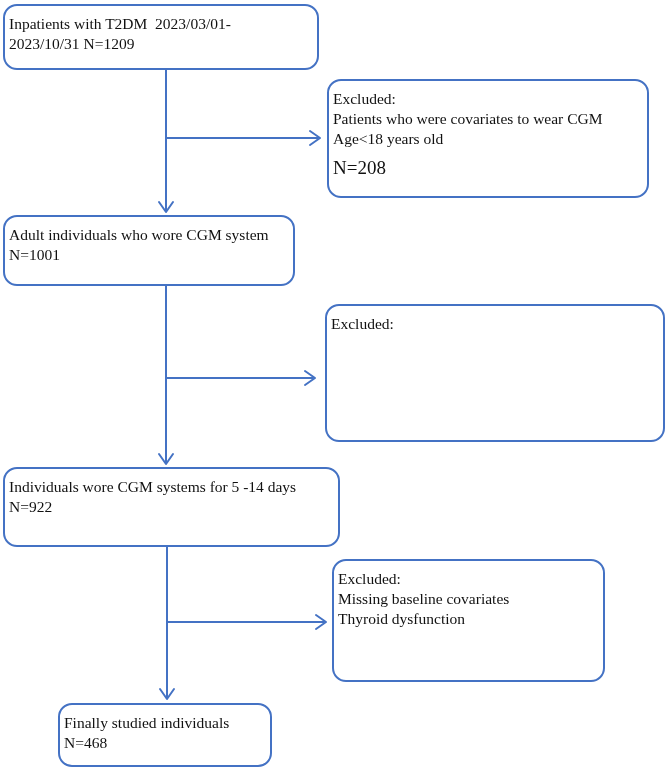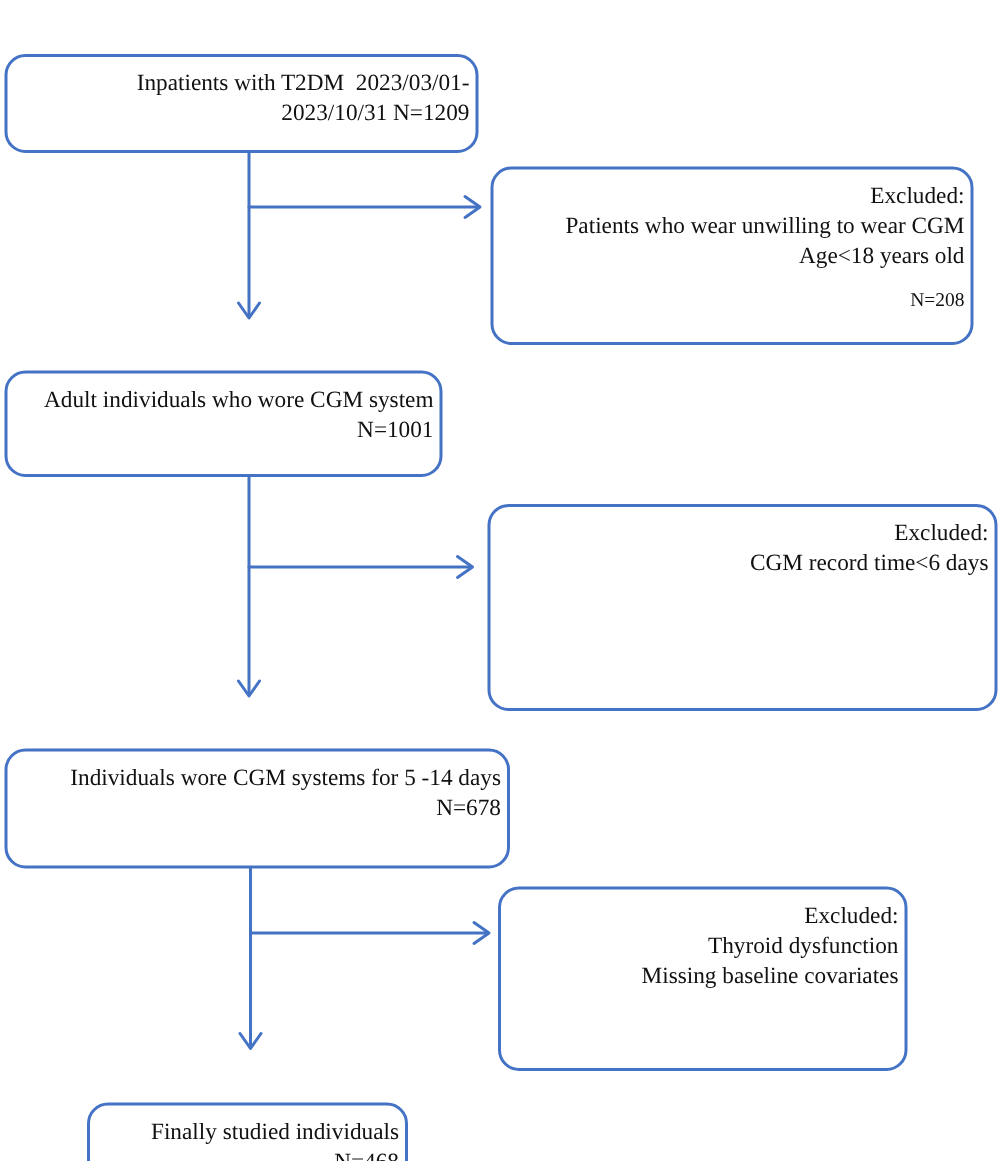--- a/index.html
+++ b/index.html
@@ -31,31 +31,30 @@
     stroke-linecap: round;
     stroke-linejoin: round;
   }
   .box {
     position: absolute;
     box-sizing: border-box;
     border: 2px solid var(--accent, #4472C4);
     border-radius: 14px;
     background: #ffffff;
     padding: 8px 4px 6px 4px;
-    text-align: right;
+    text-align: left;
     font-size: 15.5px;
     line-height: 20px;
-    margin-top: 32px;
   }
   .line {
     white-space: pre-wrap;
   }
   .line.gap-above {
     margin-top: 9px;
-    font-size: 13px;
+    font-size: 19px;
   }
 </style>
 </head>
 <body>
 
 <div class="stage">
 
   <svg class="arrows" viewBox="0 0 669 774" xmlns="http://www.w3.org/2000/svg">
     <g>
       <line x1="166" y1="70" x2="166" y2="211"></line>
@@ -83,44 +82,43 @@
     </g>
   </svg>
 
   <div class="box" style="left:3px; top:4px; width:316px; height:66px;">
     <div class="line">Inpatients with T2DM  2023/03/01-</div>
     <div class="line">2023/10/31 N=1209</div>
   </div>
 
   <div class="box" style="left:327px; top:79px; width:322px; height:119px;">
     <div class="line">Excluded:</div>
-    <div class="line">Patients who wear unwilling to wear CGM</div>
+    <div class="line">Patients who were covariates to wear CGM</div>
     <div class="line">Age&lt;18 years old</div>
     <div class="line gap-above">N=208</div>
   </div>
 
   <div class="box" style="left:3px; top:215px; width:292px; height:71px;">
     <div class="line">Adult individuals who wore CGM system</div>
     <div class="line">N=1001</div>
   </div>
 
   <div class="box" style="left:325px; top:304px; width:340px; height:138px;">
     <div class="line">Excluded:</div>
-    <div class="line">CGM record time&lt;6 days</div>
   </div>
 
   <div class="box" style="left:3px; top:467px; width:337px; height:80px;">
     <div class="line">Individuals wore CGM systems for 5 -14 days</div>
-    <div class="line">N=678</div>
+    <div class="line">N=922</div>
   </div>
 
   <div class="box" style="left:332px; top:559px; width:273px; height:123px;">
     <div class="line">Excluded:</div>
+    <div class="line">Missing baseline covariates</div>
     <div class="line">Thyroid dysfunction</div>
-    <div class="line">Missing baseline covariates</div>
   </div>
 
   <div class="box" style="left:58px; top:703px; width:214px; height:64px;">
     <div class="line">Finally studied individuals</div>
     <div class="line">N=468</div>
   </div>
 
 </div>
 
 </body></html>

